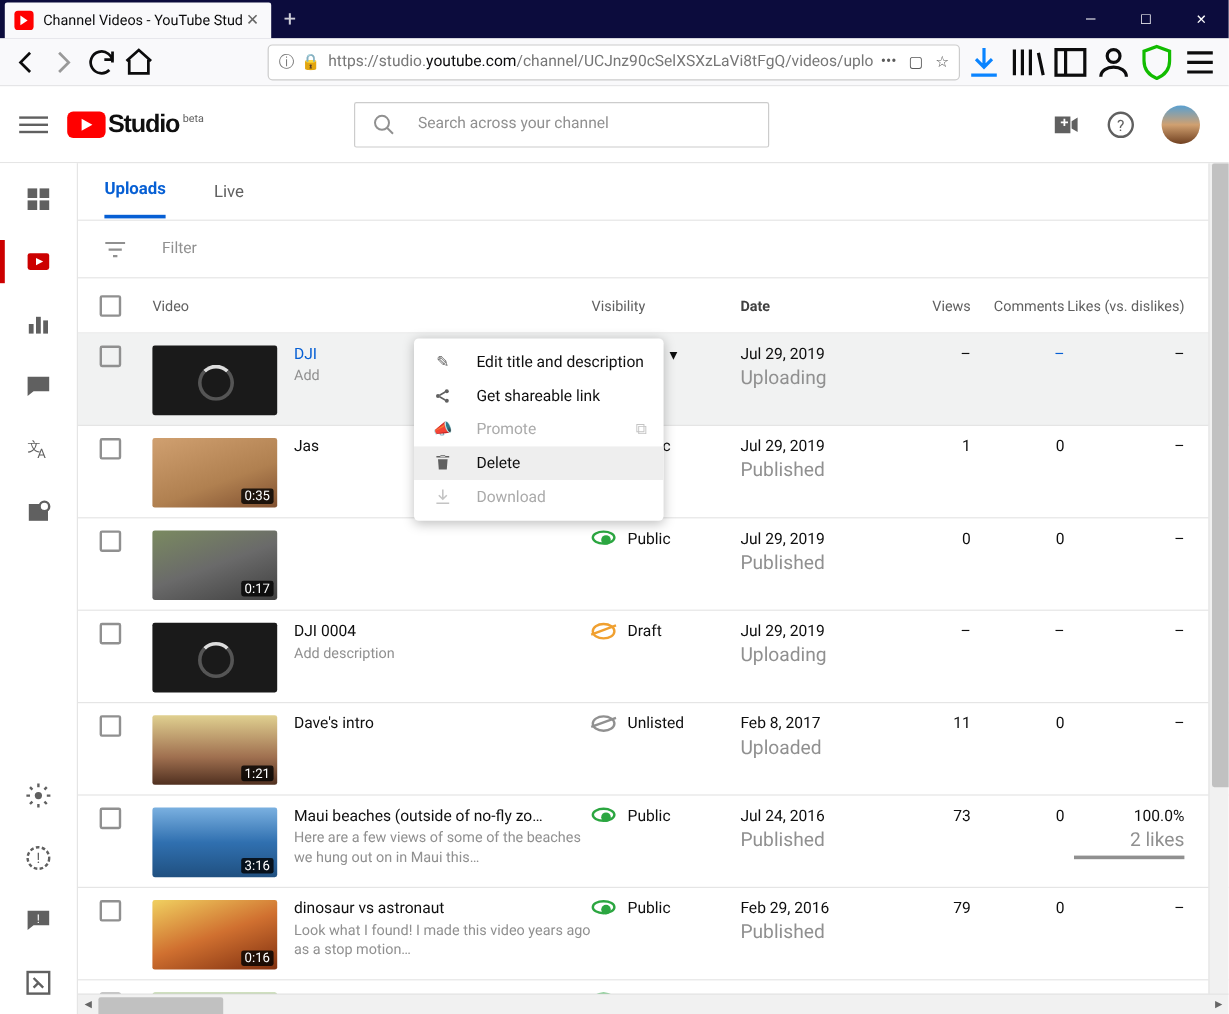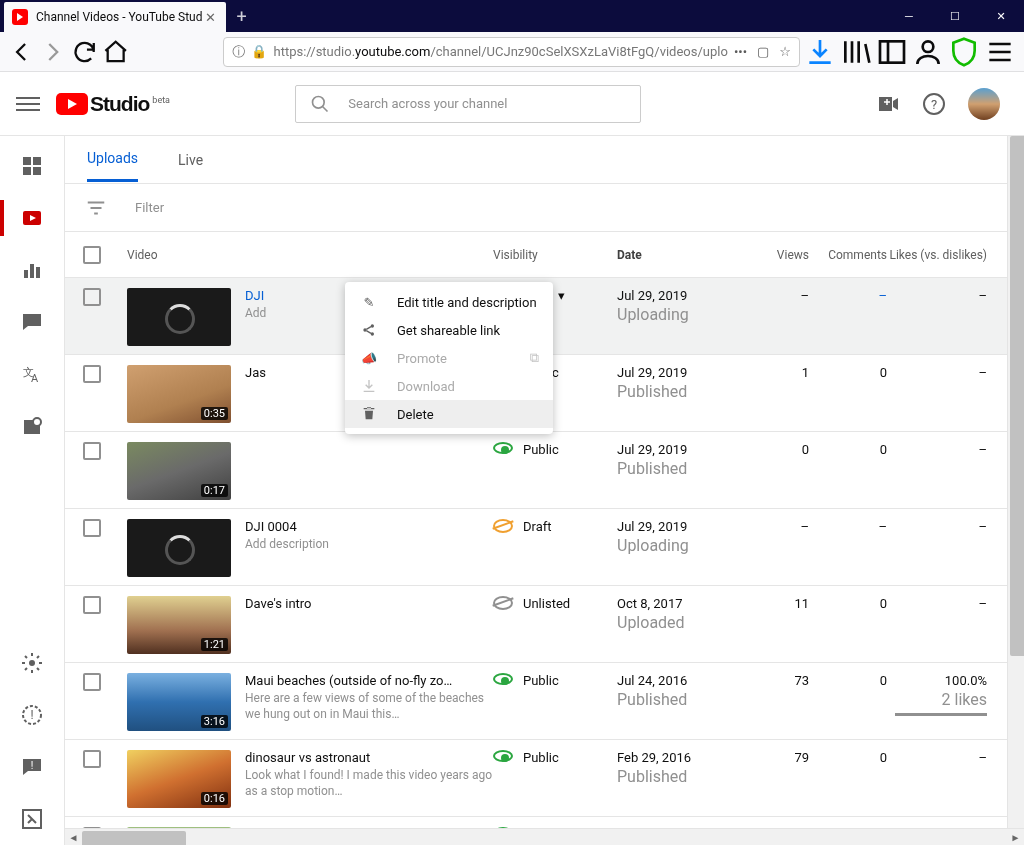--- a/index.html
+++ b/index.html
@@ -52,21 +52,21 @@
 .content { flex:1; border-left:1px solid #e5e5e5; position:relative; overflow:hidden; }
 .vscroll { position:absolute; right:0; top:0; bottom:16px; width:17px; background:#f1f1f1; border-left:1px solid #e4e4e4; }
 .vscroll .thumb { position:absolute; left:2px; right:2px; top:0; height:520px; background:#c1c1c1; }
 .hscroll { position:absolute; left:0; right:0; bottom:0; height:17px; background:#f1f1f1; border-top:1px solid #e4e4e4; display:flex; align-items:center; }
 .hscroll .ab { width:17px; text-align:center; color:#666; font-size:10px; }
 .hscroll .track { flex:1; height:100%; position:relative; }
 .hscroll .thumb { position:absolute; top:2px; bottom:2px; left:0; right:0; background:#c1c1c1; }
 
 .tabs-bar { display:flex; gap:40px; padding:0 22px; height:48px; align-items:center; border-bottom:1px solid #e5e5e5; }
 .tab-item { font-size:14px; color:#606060; padding:13px 0; }
-.tab-item.on { color:#065fd4; border-bottom:3px solid #065fd4; font-weight:400;text-align:right; }
+.tab-item.on { color:#065fd4; border-bottom:3px solid #065fd4; font-weight:700;text-align:right; }
 
 .filter-row { height:48px; display:flex; align-items:center; gap:28px; padding:0 20px; border-bottom:1px solid #e5e5e5; color:#909090; }
 
 .thead { height:46px; display:flex; align-items:center; padding:0 18px; border-bottom:1px solid #e5e5e5; color:#606060; font-size:12px; }
 .col-ck { width:44px; }
 .col-vid { width:366px; }
 .col-vis { width:124px; }
 .col-date { width:128px; }
 .col-views { width:64px; text-align:right; }
 .col-com { width:78px; text-align:right; }
@@ -460,21 +460,21 @@
     </div>
   </div>
   <div class="col-vis">
     <div class="vis">
               <span class="eye-unl"></span>
               <span>Unlisted</span>
             </div>
 
   </div>
   <div class="col-date">
-            <div>Oct 8, 2017</div>
+            <div>Feb 8, 2017</div>
             <div class="sub">Uploaded</div>
           </div>
   <div class="col-views num">11</div>
   <div class="col-com num">0</div>
   <div class="col-likes likes">
             <div>–</div>
           </div>
 </div>
         <div class="row">
   <div class="col-ck">
@@ -583,36 +583,36 @@
               <path stroke="currentColor" stroke-width="2" d="M8 11l7-4M8 13l7 4"></path>
             </svg>
           </span>
           <span>Get shareable link</span>
         </div>
       <div class="mi dis">
           <span class="ico">📣</span>
           <span>Promote</span>
           <span class="ext">⧉</span>
         </div>
+      <div class="mi hov">
+          <span class="ico">
+            <svg viewBox="0 0 24 24" style="width:16px;height:16px">
+              <path fill="currentColor" d="M6 7h12l-1 13H7zM4 5h16V3H4zM9 2h6v2H9z"></path>
+            </svg>
+          </span>
+          <span>Delete</span>
+        </div>
       <div class="mi dis">
           <span class="ico">
             <svg viewBox="0 0 24 24" style="width:16px;height:16px">
               <path fill="none" stroke="currentColor" stroke-width="2" d="M12 3v12m-5-5l5 5 5-5M4 20h16"></path>
             </svg>
           </span>
           <span>Download</span>
         </div>
-      <div class="mi hov">
-          <span class="ico">
-            <svg viewBox="0 0 24 24" style="width:16px;height:16px">
-              <path fill="currentColor" d="M6 7h12l-1 13H7zM4 5h16V3H4zM9 2h6v2H9z"></path>
-            </svg>
-          </span>
-          <span>Delete</span>
-        </div>
     </div>
 
     <div class="vscroll">
         <div class="thumb"></div>
       </div>
     <div class="hscroll">
         <div class="ab">◄</div>
         <div class="track">
           <div class="thumb"></div>
         </div>

